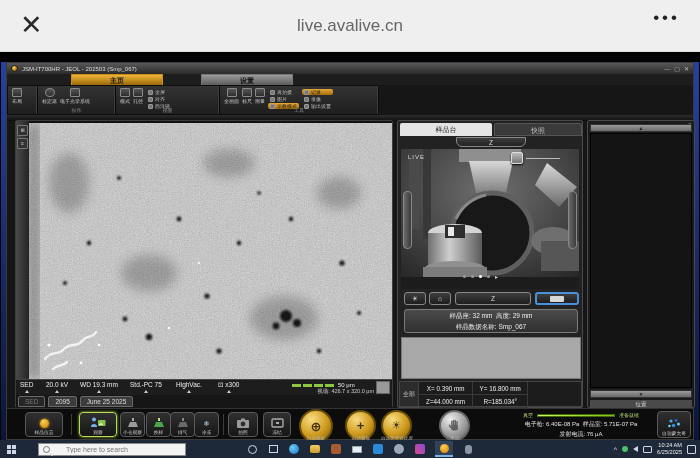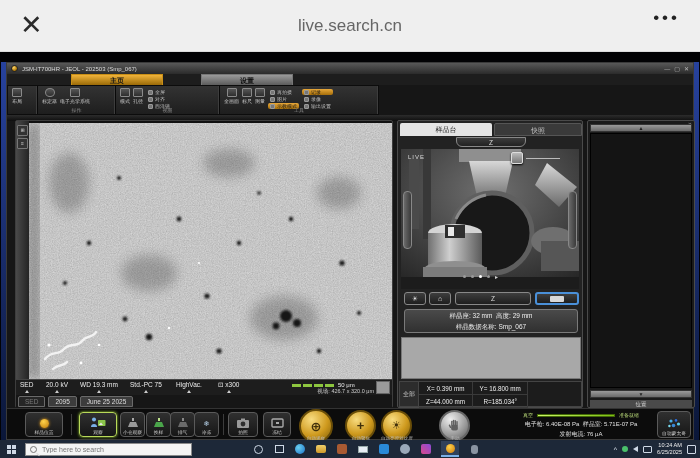--- a/index.html
+++ b/index.html
@@ -73,36 +73,36 @@
   .tbtn{position:absolute;top:3px;height:25px;background:linear-gradient(#303030,#161616);border:1px solid #5a5a5a;border-radius:4px;display:flex;flex-direction:column;align-items:center;justify-content:flex-end;padding-bottom:1px;font-size:4.8px;color:#ccc;gap:1px;white-space:nowrap;overflow:hidden}
   .tbtn.on{border:1px solid #b9d95a;box-shadow:0 0 3px #9acd32}
   .vdiv{position:absolute;top:5px;width:1px;height:21px;background:#3c3c3c}
   .coin{position:absolute;border-radius:50%;border:2px solid #6a4e08;background:radial-gradient(circle at 35% 28%,#f8dc80,#cf9a1e 55%,#7d5c08);display:flex;align-items:center;justify-content:center;color:#41300a;font-weight:bold}
   .coin.silver{border-color:#666;background:radial-gradient(circle at 35% 28%,#eee,#999 60%,#555)}
   .coinlbl{position:absolute;top:27px;font-size:4.6px;color:#bbb;text-align:center;white-space:nowrap}
   #vacbar{width:78px;height:3px;background:linear-gradient(90deg,#cdf76a,#7bbf12);border:1px solid #456b08}
   
   #taskbar{left:0;top:440px;width:700px;height:18px;background:#1d2838;display:flex;align-items:center}
   .tkicon{width:12px;height:12px;margin-left:9px;display:flex;align-items:center;justify-content:center;flex:none}
-  #searchBox{width:167px;height:13px;background:#f4f4f4;border:1px solid #8a8a8a;margin-left:8px;display:flex;align-items:center;gap:5px;padding:0 4px;flex:none}
+  #searchBox{width:148px;height:13px;background:#f4f4f4;border:1px solid #8a8a8a;margin-left:21px;display:flex;align-items:center;gap:16px;padding:0 4px;flex:none}
   #searchBox input{border:none;outline:none;background:transparent;font-size:7px;width:120px;color:#444;font-family:inherit}
   .winlogo{display:grid;grid-template-columns:4px 4px;grid-template-rows:4px 4px;gap:1px}
   .winlogo i{background:#cfd9e6}
   .sicon{width:10px;height:10px;border-radius:2px}
   #tray{margin-left:auto;display:flex;align-items:center;gap:5px;padding-right:4px;color:#dce4ee}
   #clock{text-align:right;font-size:5.6px;line-height:7px;color:#eee}
   .kbd{width:9px;height:7px;border:1px solid #cfd9e6;border-radius:1px}
   .spk{width:0;height:0;border-top:3px solid transparent;border-bottom:3px solid transparent;border-right:5px solid #cfd9e6}
 </style>
 </head>
 <body>
 
 <div class="ab" id="bbar">
   <div class="ab" id="bclose">✕</div>
-  <div class="ab" id="burl">live.search.cn</div>
+  <div class="ab" id="burl">live.avalive.cn</div>
   <div class="ab" id="bmenu">•••</div>
 </div>
 
 <div class="ab" id="desktop">
   <div class="ab sliver" style="left:1px"></div>
   <div class="ab sliver" style="left:694px"></div>
 
   <div class="ab" id="win">
 
     <div class="ab" id="titlebar">

